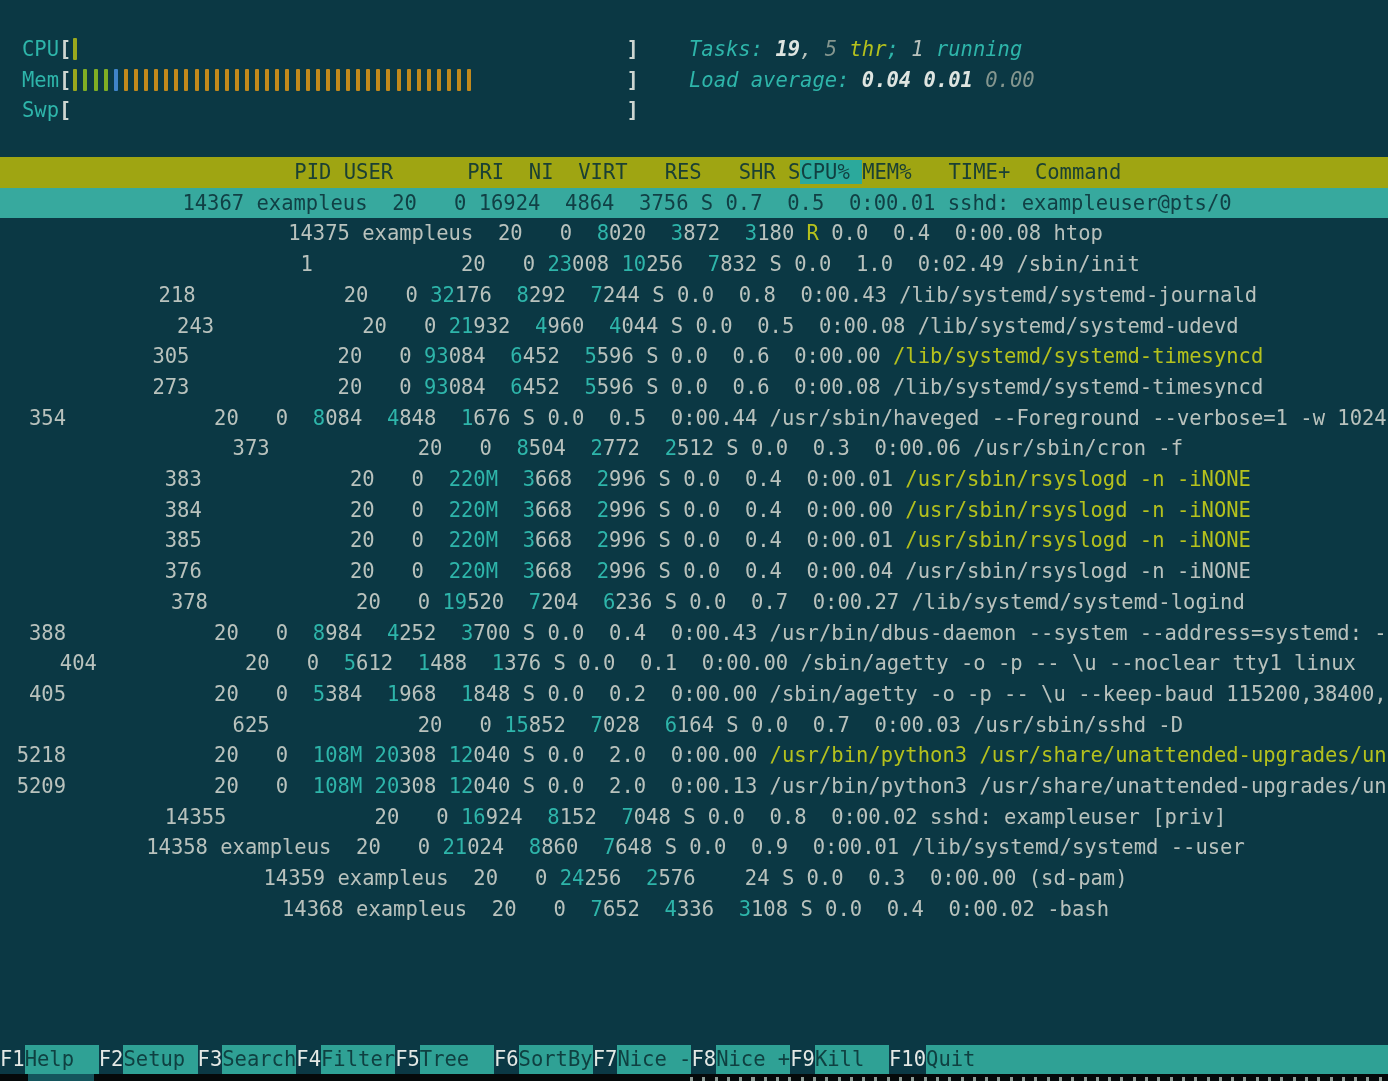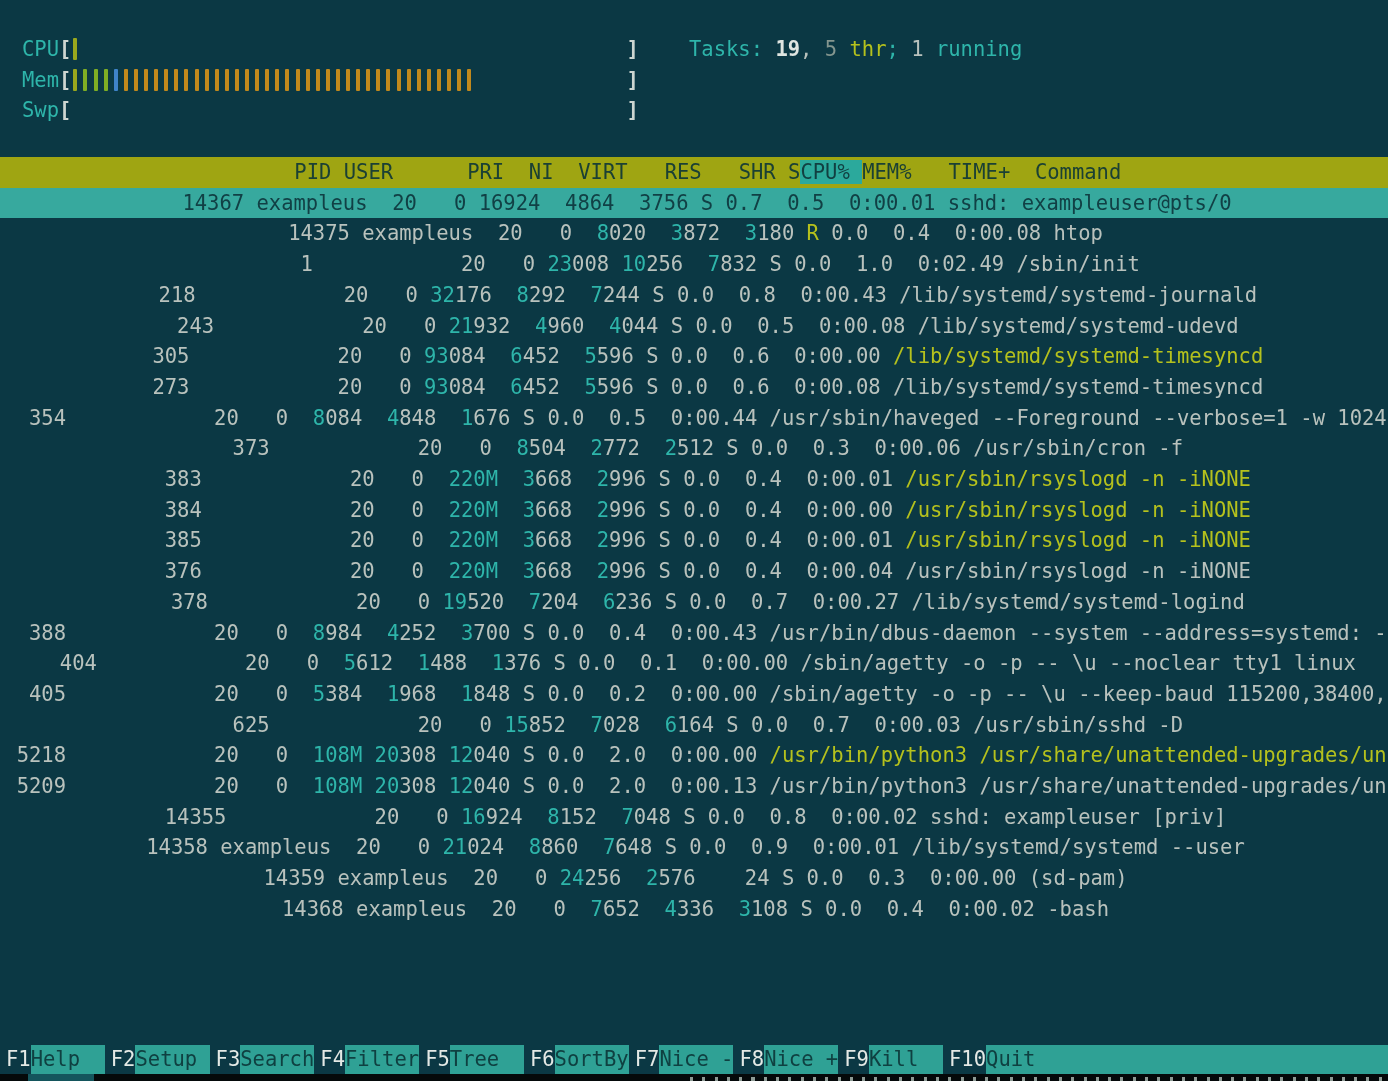--- a/index.html
+++ b/index.html
@@ -14,53 +14,54 @@
     position:relative;width:1388px;height:1081px;background:var(--background);
     font-family:"DejaVu Sans Mono",monospace;font-size:20.5px;overflow:hidden;
   }
   .line{height:30.71px;line-height:30.71px;white-space:pre;padding-left:3px;}
   #meters{position:absolute;left:22px;top:34px;}
   .meter-line{display:flex;padding-left:0;justify-content:center;}
   .bar-zone{display:inline-block;position:relative;width:555px;height:30.71px;}
   .bar{position:absolute;top:4px;width:4px;height:22px;border-radius:1px;}
   .bar-olive{background:var(--meter-olive);} .bar-green{background:var(--meter-green);}
   .bar-blue{background:var(--meter-blue);}   .bar-orange{background:var(--meter-orange);}
-  #sysinfo{position:absolute;left:686px;top:34px;}
+  #sysinfo{position:absolute;left:686px;top:34px;font-style:italic;}
   #table{position:absolute;left:0;top:157px;width:100%;text-align:center;}
   .hdr{background:var(--header-bg);}
   .c-hdr{color:var(--header-text);}
   .c-hdrsort{background:var(--sort-bg);color:#113f41;}
   .c-gray{color:var(--text-gray);} .c-dim{color:var(--text-dim);}
   .c-bold{color:var(--text-bold);font-weight:bold;}
   .c-cyan{color:var(--accent-cyan);} .c-yellow{color:var(--accent-yellow);}
   .c-bracket{color:var(--bracket);font-weight:bold;}
   .row.selected{background:var(--selected-bg);padding-left:26px;}
   .row.selected span{color:var(--selected-text);}
   #fbar{position:absolute;left:0;top:1045px;width:100%;height:29px;display:flex;line-height:29px;white-space:pre;}
-  .c-fkey{color:#e4e9e5;margin-left:6px;}
+  .c-fkey{color:#e4e9e5;}
   .c-flabel{background:var(--fbar-bg);color:#0f4041;width:74.1px;overflow:hidden;display:inline-block;}
   .c-flabel.stretch{flex:1;}
   #bottomstrip{position:absolute;left:0;top:1074px;width:100%;height:7px;background:#05090a;}
   #bottomstrip .patch{position:absolute;left:28px;top:0;width:66px;height:100%;background:#14555c;}
   #bottomstrip .ticks{position:absolute;left:690px;right:4px;bottom:0;height:4px;
     background:repeating-linear-gradient(90deg,#8e9b95 0 3px,transparent 3px 12.3px);}
 </style>
 </head>
 <body>
 
 <div id="screen">
 
   <div id="meters">
       <div class="line meter-line"><span class="c-cyan">CPU</span><span class="c-bracket">[</span><span class="bar-zone"><i class="bar bar-olive" style="left: 2px;"></i></span><span class="c-bracket">]</span></div>
       <div class="line meter-line"><span class="c-cyan">Mem</span><span class="c-bracket">[</span><span class="bar-zone"><i class="bar bar-olive" style="left: 2px;"></i><i class="bar bar-green" style="left: 12.1px;"></i><i class="bar bar-green" style="left: 22.2px;"></i><i class="bar bar-green" style="left: 32.3px;"></i><i class="bar bar-blue" style="left: 42.4px;"></i><i class="bar bar-orange" style="left: 52.5px;"></i><i class="bar bar-orange" style="left: 62.6px;"></i><i class="bar bar-orange" style="left: 72.7px;"></i><i class="bar bar-orange" style="left: 82.8px;"></i><i class="bar bar-orange" style="left: 92.9px;"></i><i class="bar bar-orange" style="left: 103px;"></i><i class="bar bar-orange" style="left: 113.1px;"></i><i class="bar bar-orange" style="left: 123.2px;"></i><i class="bar bar-orange" style="left: 133.3px;"></i><i class="bar bar-orange" style="left: 143.4px;"></i><i class="bar bar-orange" style="left: 153.5px;"></i><i class="bar bar-orange" style="left: 163.6px;"></i><i class="bar bar-orange" style="left: 173.7px;"></i><i class="bar bar-orange" style="left: 183.8px;"></i><i class="bar bar-orange" style="left: 193.9px;"></i><i class="bar bar-orange" style="left: 204px;"></i><i class="bar bar-orange" style="left: 214.1px;"></i><i class="bar bar-orange" style="left: 224.2px;"></i><i class="bar bar-orange" style="left: 234.3px;"></i><i class="bar bar-orange" style="left: 244.4px;"></i><i class="bar bar-orange" style="left: 254.5px;"></i><i class="bar bar-orange" style="left: 264.6px;"></i><i class="bar bar-orange" style="left: 274.7px;"></i><i class="bar bar-orange" style="left: 284.8px;"></i><i class="bar bar-orange" style="left: 294.9px;"></i><i class="bar bar-orange" style="left: 305px;"></i><i class="bar bar-orange" style="left: 315.1px;"></i><i class="bar bar-orange" style="left: 325.2px;"></i><i class="bar bar-orange" style="left: 335.3px;"></i><i class="bar bar-orange" style="left: 345.4px;"></i><i class="bar bar-orange" style="left: 355.5px;"></i><i class="bar bar-orange" style="left: 365.6px;"></i><i class="bar bar-orange" style="left: 375.7px;"></i><i class="bar bar-orange" style="left: 385.8px;"></i><i class="bar bar-orange" style="left: 395.9px;"></i></span><span class="c-bracket">]</span></div>
       <div class="line meter-line"><span class="c-cyan">Swp</span><span class="c-bracket">[</span><span class="bar-zone"></span><span class="c-bracket">]</span></div>
     </div>
 
   <div id="sysinfo">
     <div class="line"><span class="c-cyan">Tasks: </span><span class="c-bold">19</span><span class="c-gray">, </span><span class="c-dim">5</span><span class="c-gray"> </span><span class="c-yellow">thr</span><span class="c-cyan">; </span><span class="c-gray">1</span><span class="c-gray"> </span><span class="c-cyan">running</span></div>
+    <div class="line"><span class="c-cyan">Load average: </span><span class="c-bold">0.04 </span><span class="c-bold">0.01 </span><span class="c-dim">0.00</span></div>
   </div>
 
   <div id="table">
     <div class="line hdr"><span class="c-hdr">  PID USER      PRI  NI  VIRT   RES   SHR S</span><span class="c-hdrsort">CPU% </span><span class="c-hdr">MEM%   TIME+  Command</span></div>
     <div>
         <div class="line row selected"><span class="c-gray">14367 </span><span class="c-gray">exampleus </span><span class="c-gray"> 20 </span><span class="c-gray">  0 </span><span class="c-cyan">16</span><span class="c-gray">924</span><span class="c-gray"> </span><span class="c-cyan"> 4</span><span class="c-gray">864</span><span class="c-gray"> </span><span class="c-cyan"> 3</span><span class="c-gray">756</span><span class="c-gray"> </span><span class="c-gray">S</span><span class="c-gray"> </span><span class="c-gray">0.7 </span><span class="c-gray"> 0.5 </span><span class="c-gray"> 0:00.01 </span><span class="c-gray">sshd: exampleuser@pts/0</span></div>
         <div class="line row"><span class="c-gray">14375 </span><span class="c-gray">exampleus </span><span class="c-gray"> 20 </span><span class="c-gray">  0 </span><span class="c-cyan"> 8</span><span class="c-gray">020</span><span class="c-gray"> </span><span class="c-cyan"> 3</span><span class="c-gray">872</span><span class="c-gray"> </span><span class="c-cyan"> 3</span><span class="c-gray">180</span><span class="c-gray"> </span><span class="c-yellow">R</span><span class="c-gray"> </span><span class="c-gray">0.0 </span><span class="c-gray"> 0.4 </span><span class="c-gray"> 0:00.08 </span><span class="c-gray">htop</span></div>
         <div class="line row"><span class="c-gray">    1 </span><span class="c-gray">          </span><span class="c-gray"> 20 </span><span class="c-gray">  0 </span><span class="c-cyan">23</span><span class="c-gray">008</span><span class="c-gray"> </span><span class="c-cyan">10</span><span class="c-gray">256</span><span class="c-gray"> </span><span class="c-cyan"> 7</span><span class="c-gray">832</span><span class="c-gray"> </span><span class="c-gray">S</span><span class="c-gray"> </span><span class="c-gray">0.0 </span><span class="c-gray"> 1.0 </span><span class="c-gray"> 0:02.49 </span><span class="c-gray">/sbin/init</span></div>
         <div class="line row"><span class="c-gray">  218 </span><span class="c-gray">          </span><span class="c-gray"> 20 </span><span class="c-gray">  0 </span><span class="c-cyan">32</span><span class="c-gray">176</span><span class="c-gray"> </span><span class="c-cyan"> 8</span><span class="c-gray">292</span><span class="c-gray"> </span><span class="c-cyan"> 7</span><span class="c-gray">244</span><span class="c-gray"> </span><span class="c-gray">S</span><span class="c-gray"> </span><span class="c-gray">0.0 </span><span class="c-gray"> 0.8 </span><span class="c-gray"> 0:00.43 </span><span class="c-gray">/lib/systemd/systemd-journald</span></div>
         <div class="line row"><span class="c-gray">  243 </span><span class="c-gray">          </span><span class="c-gray"> 20 </span><span class="c-gray">  0 </span><span class="c-cyan">21</span><span class="c-gray">932</span><span class="c-gray"> </span><span class="c-cyan"> 4</span><span class="c-gray">960</span><span class="c-gray"> </span><span class="c-cyan"> 4</span><span class="c-gray">044</span><span class="c-gray"> </span><span class="c-gray">S</span><span class="c-gray"> </span><span class="c-gray">0.0 </span><span class="c-gray"> 0.5 </span><span class="c-gray"> 0:00.08 </span><span class="c-gray">/lib/systemd/systemd-udevd</span></div>

